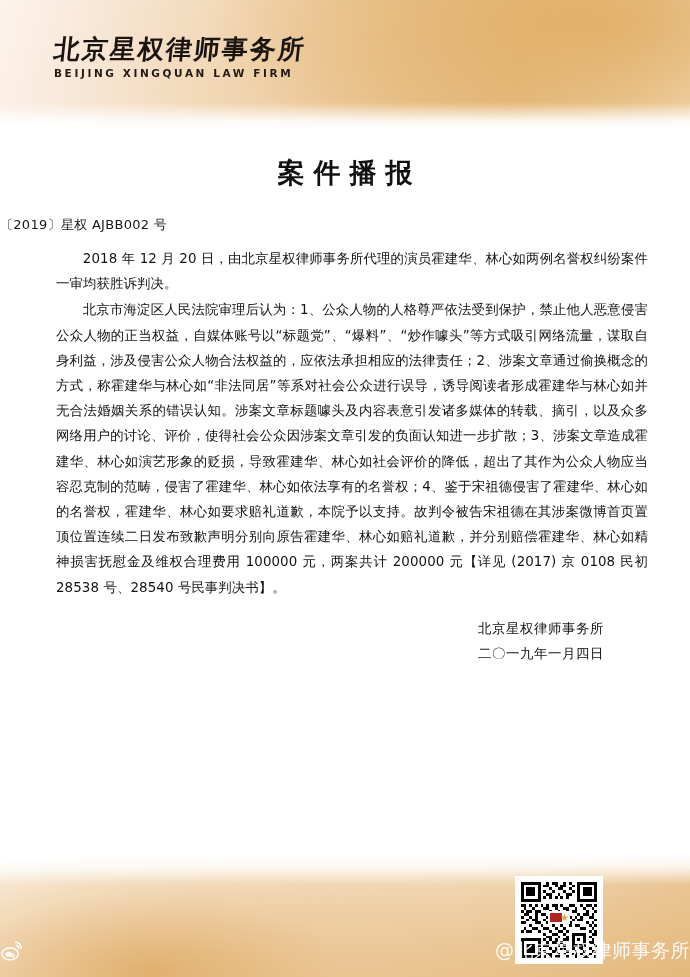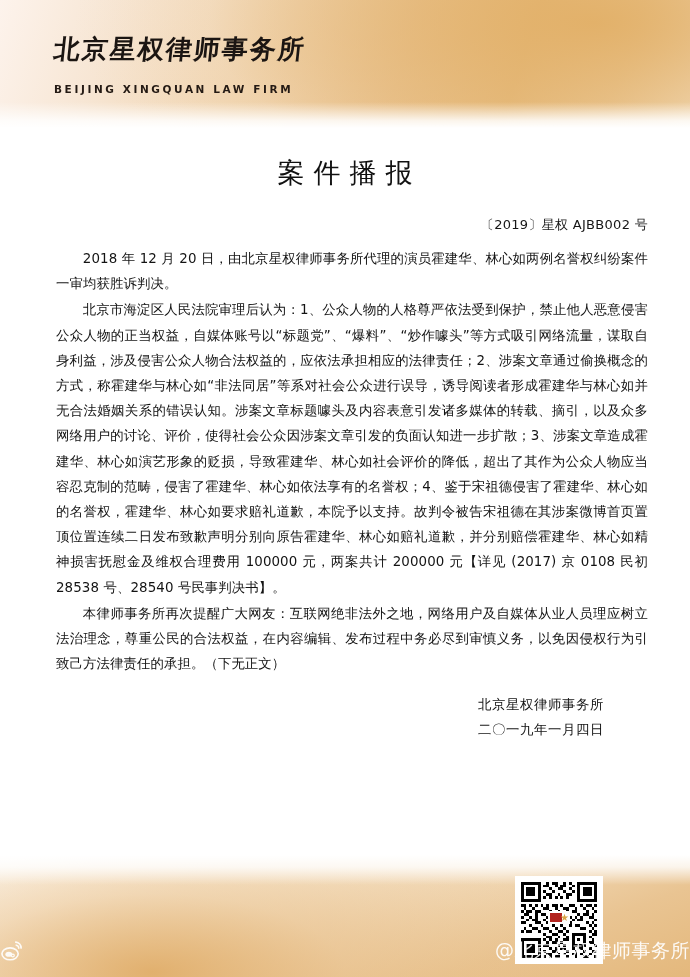--- a/index.html
+++ b/index.html
@@ -98,21 +98,21 @@
     font-size: 26px;
     line-height: 32px;
     letter-spacing: 2px;
     color: #1b1512;
     font-weight: bold;
     font-family: "DejaVu Sans", "Liberation Sans", sans-serif;
     white-space: nowrap;
     transform: skewX(-6deg);
   }
   #firm-name-en {
-    margin-top: 18px;
+    margin-top: 2px;
     font-size: 10.5px;
     line-height: 13px;
     letter-spacing: 2.6px;
     color: #241a14;
     font-weight: bold;
     white-space: nowrap;
   }
 
   
   #doc {
@@ -122,28 +122,27 @@
     width: 690px;
     height: 727px;
     background: #ffffff;
   }
   #doc-title {
     margin: 28px 0 0 0;
     text-align: center;
     font-size: 27px;
     line-height: 34px;
     letter-spacing: 9px;
-    font-weight: normal;
+    font-weight: bold;
     color: #111111;
     text-indent: 9px;
     font-family: "DejaVu Sans", "Liberation Sans", sans-serif;
   }
   #doc-number {
     margin: 26px 42px 0 0;
-    text-align: right;
     font-size: 13px;
     line-height: 18px;
     color: #161616;
     letter-spacing: 0.3px;
   }
   #doc-body {
     margin: 12px 42px 0 48px;
     font-size: 13.4px;
     line-height: 25.2px;
     color: #131313;
@@ -267,21 +266,20 @@
       </div>
     </div>
   </div>
 
   <div id="doc">
     <h1 id="doc-title">案件播报</h1>
     <div id="doc-number">〔2019〕星权 AJBB002 号</div>
     <div id="doc-body">
       <p>2018 年 12 月 20 日，由北京星权律师事务所代理的演员霍建华、林心如两例名誉权纠纷案件一审均获胜诉判决。</p>
       <p>北京市海淀区人民法院审理后认为：1、公众人物的人格尊严依法受到保护，禁止他人恶意侵害公众人物的正当权益，自媒体账号以“标题党”、“爆料”、“炒作噱头”等方式吸引网络流量，谋取自身利益，涉及侵害公众人物合法权益的，应依法承担相应的法律责任；2、涉案文章通过偷换概念的方式，称霍建华与林心如“非法同居”等系对社会公众进行误导，诱导阅读者形成霍建华与林心如并无合法婚姻关系的错误认知。涉案文章标题噱头及内容表意引发诸多媒体的转载、摘引，以及众多网络用户的讨论、评价，使得社会公众因涉案文章引发的负面认知进一步扩散；3、涉案文章造成霍建华、林心如演艺形象的贬损，导致霍建华、林心如社会评价的降低，超出了其作为公众人物应当容忍克制的范畴，侵害了霍建华、林心如依法享有的名誉权；4、鉴于宋祖德侵害了霍建华、林心如的名誉权，霍建华、林心如要求赔礼道歉，本院予以支持。故判令被告宋祖德在其涉案微博首页置顶位置连续二日发布致歉声明分别向原告霍建华、林心如赔礼道歉，并分别赔偿霍建华、林心如精神损害抚慰金及维权合理费用 100000 元，两案共计 200000 元【详见 (2017) 京 0108 民初 28538 号、28540 号民事判决书】。</p>
-      <p>本律师事务所再次提醒广大网友：互联网绝非法外之地，网络用户及自媒体从业人员理应树立法治理念，尊重公民的合法权益，在内容编辑、发布过程中务必尽到审慎义务，以免因侵权行为引致己方法律责任的承担。（下无正文）</p>
     </div>
     <div id="signature">
       <div>北京星权律师事务所</div>
       <div>二〇一九年一月四日</div>
     </div>
   </div>
 
   <div id="footer-band"></div>
 
   <div id="qr-wrap">

